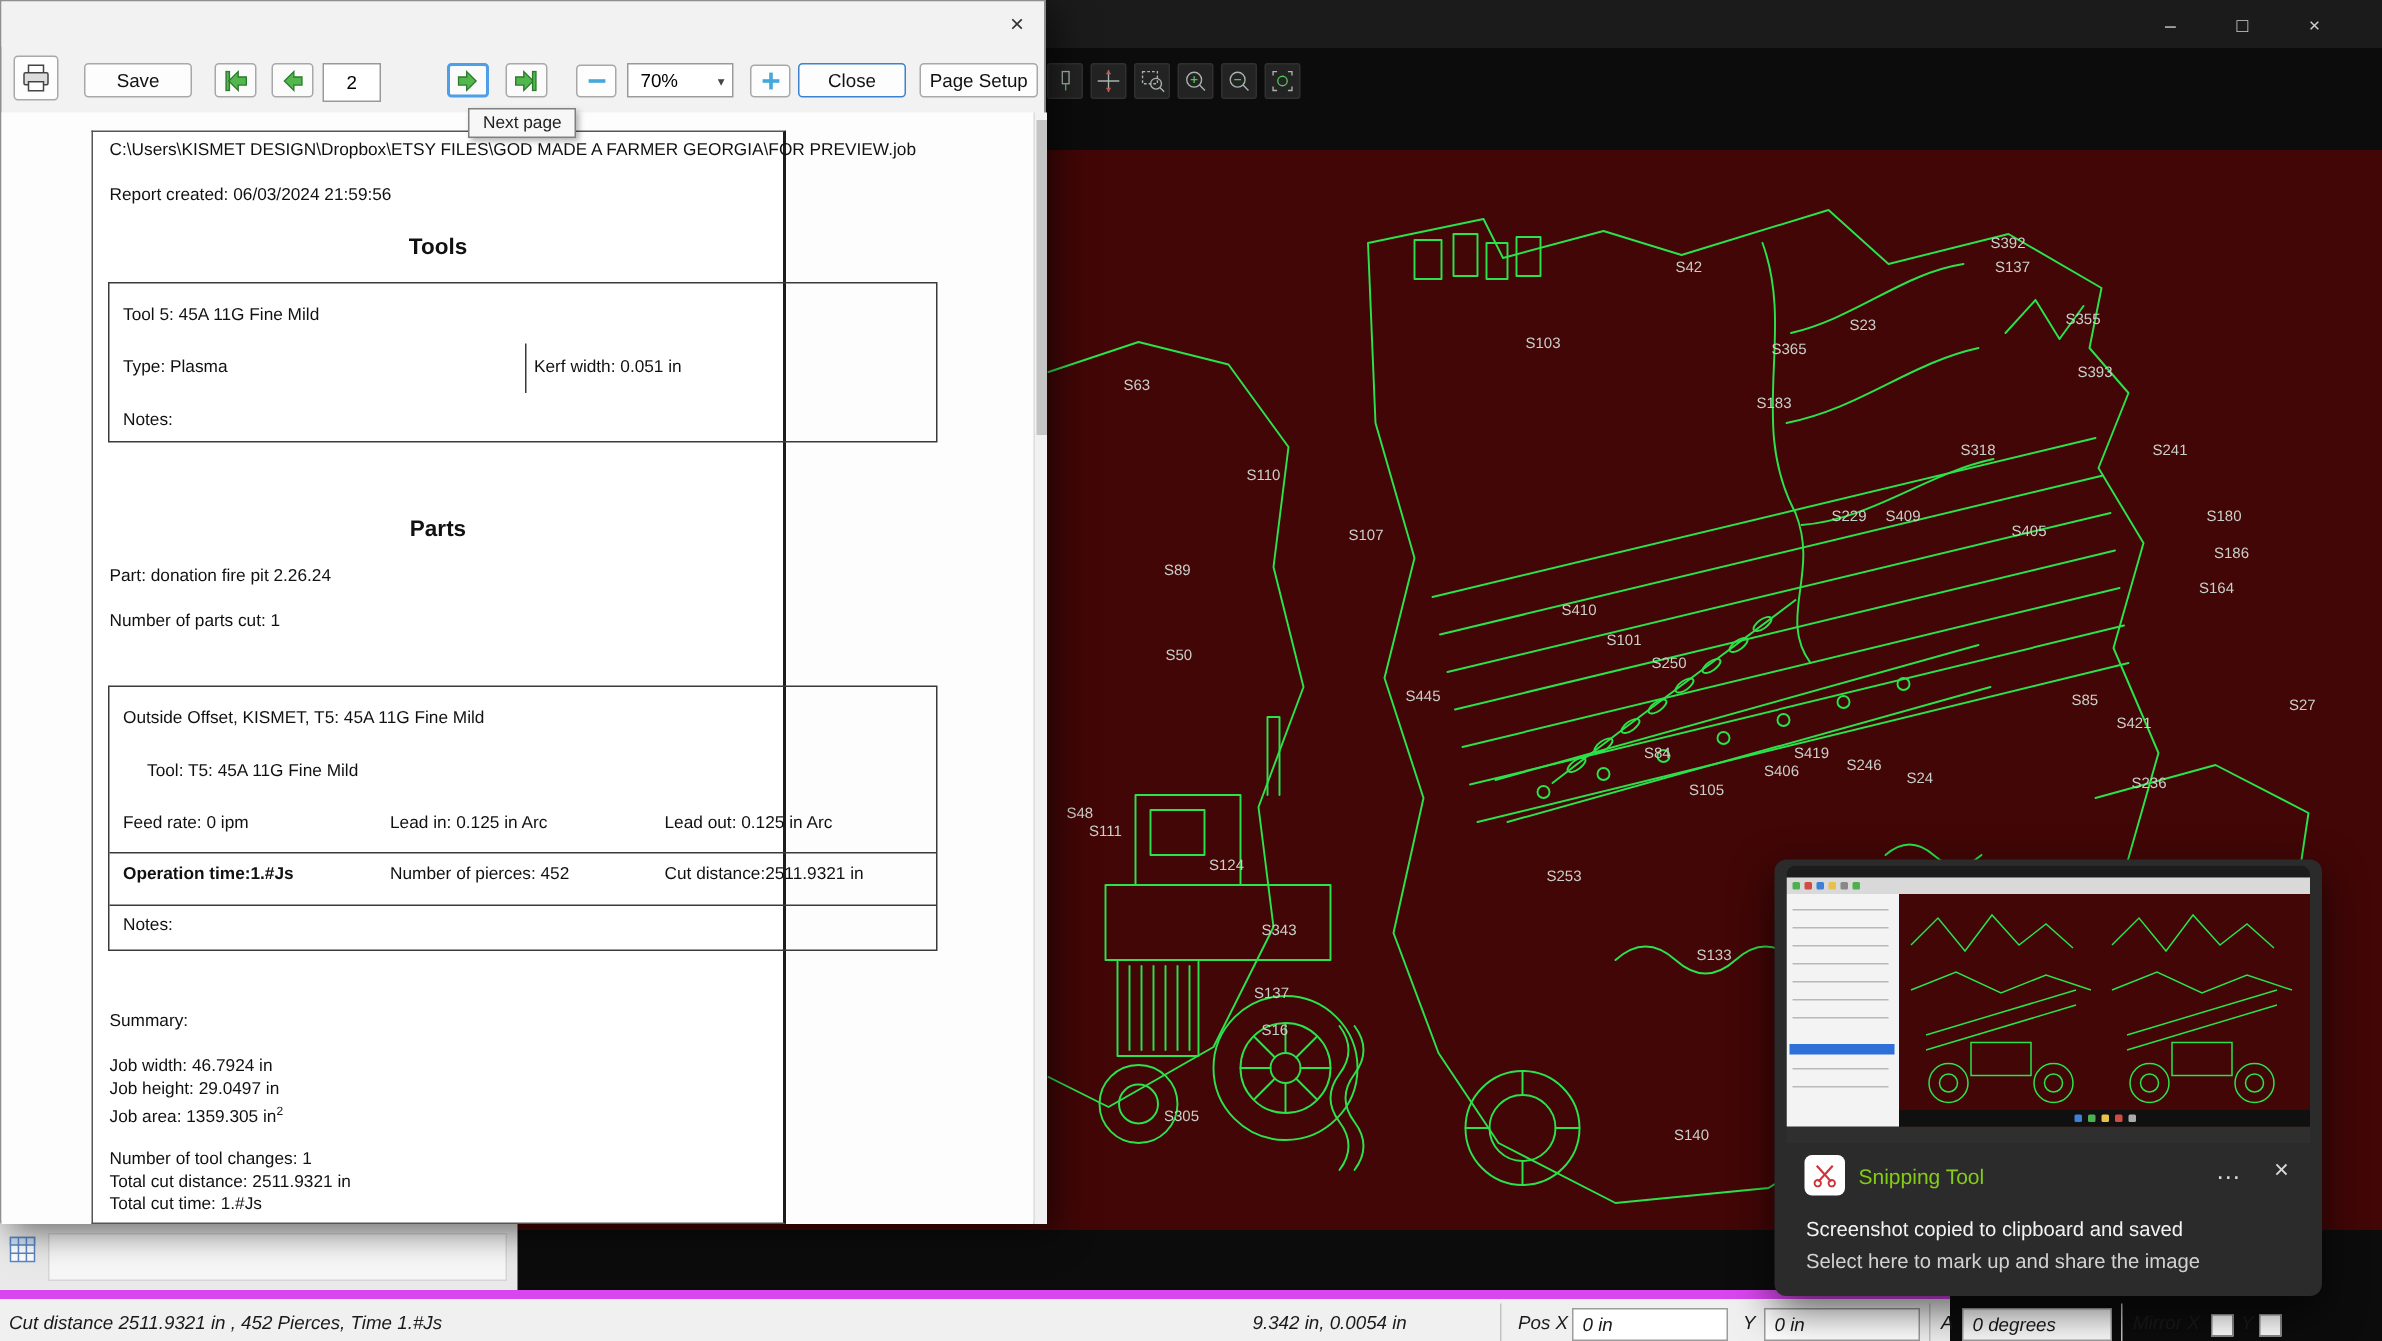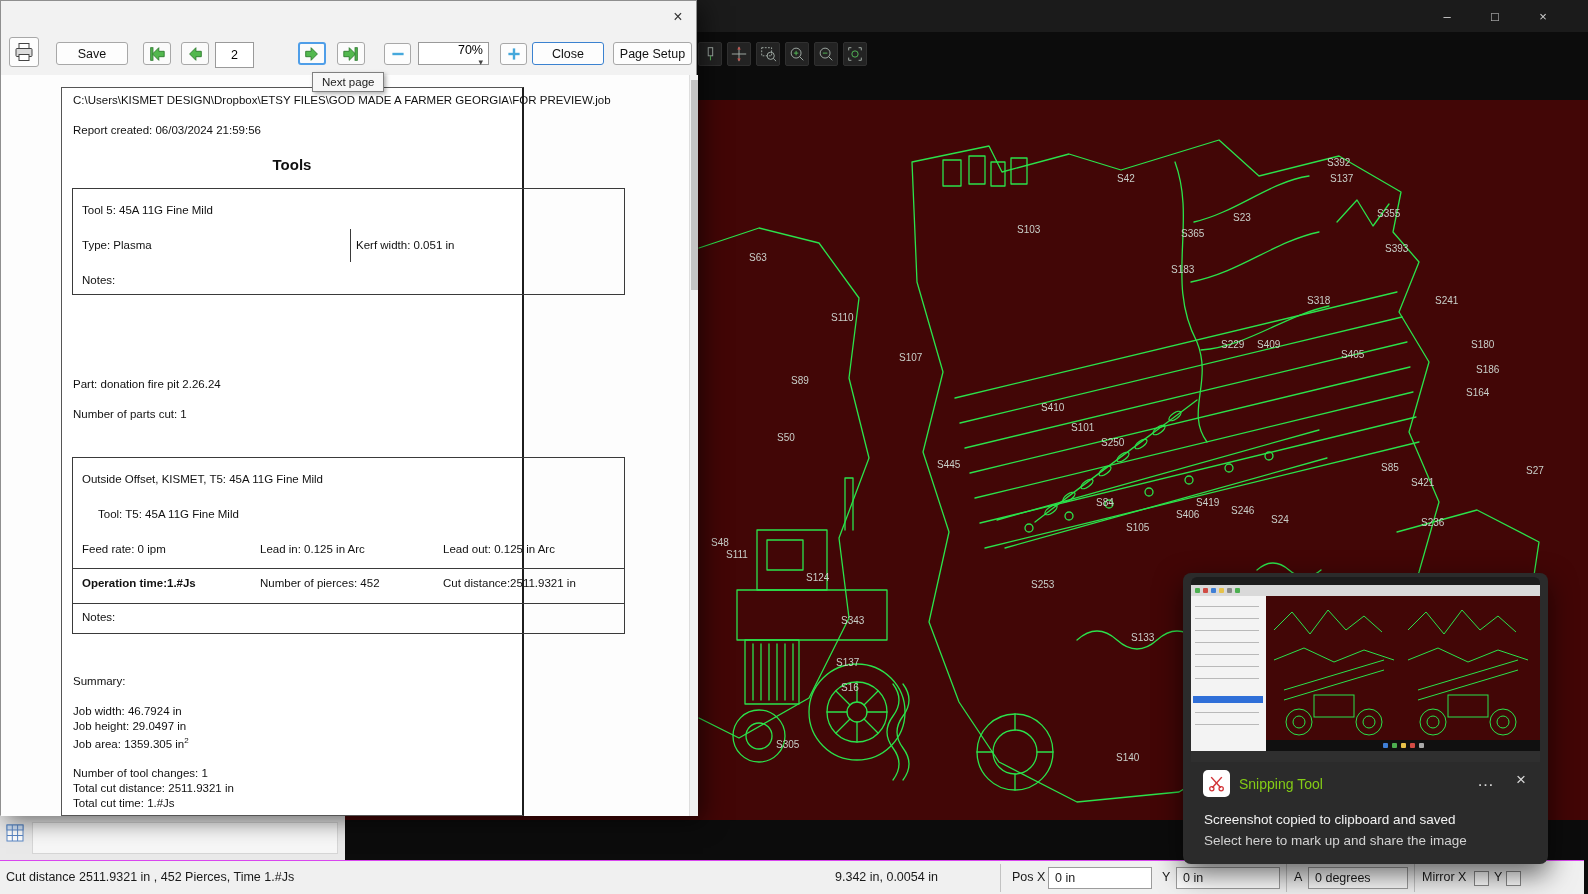--- a/index.html
+++ b/index.html
@@ -14,37 +14,37 @@
   .tool-tile{width:22px;height:22px;display:flex;align-items:center;justify-content:center;background:#232323;border:1px solid #303030;border-radius:2px;}
 
   
   .canvas-bg{left:345px;top:100px;width:1243px;height:720px;background:#420606;}
   #canvas-art{left:697px;top:100px;width:891px;height:715px;}
   #canvas-labels{left:697px;top:100px;width:891px;height:715px;pointer-events:none;}
   .cut{fill:none;stroke-width:1.3;stroke-linecap:round;stroke-linejoin:round;}
   .cut-label{position:absolute;font-size:10px;color:var(--lblcolor,#c9cfc9);white-space:nowrap;}
 
   
-  .status-bar{left:0;top:860px;width:1584px;height:34px;background:#f0f0f0;border-top:1px solid #d946ef;font-size:12.5px;color:#1a1a1a;}
+  .status-bar{left:0;top:860px;width:1300px;height:34px;background:#f0f0f0;border-top:6px solid #d946ef;font-size:12.5px;color:#1a1a1a;font-style:italic;}
   .st{position:absolute;top:9px;white-space:nowrap;}
   .sep{position:absolute;top:3px;width:1px;height:28px;background:#c2c2c2;}
   .sfield{position:absolute;top:6px;height:22px;background:#fff;border:1px solid #9c9c9c;font-size:12.5px;display:flex;align-items:center;padding-left:6px;box-sizing:border-box;}
   .cb{position:absolute;top:10px;width:13px;height:13px;background:#fff;border:1px solid #8a8a8a;}
 
   
   .bl-panel{left:0;top:815px;width:345px;height:45px;background:#e9e9e9;border-top:1px solid #cfcfcf;}
   .bl-inner{left:32px;top:6px;width:306px;height:32px;background:#f7f7f7;border:1px solid #d6d6d6;}
 
   
   .dialog{left:0;top:0;width:697px;height:815px;background:#f2f2f2;border:1px solid #8f8f8f;box-shadow:6px 6px 22px rgba(0,0,0,.55);z-index:10;}
   .dlg-close{left:660px;top:3px;width:34px;height:26px;display:flex;align-items:center;justify-content:center;font-size:16px;color:#333;}
   .btn{position:absolute;display:flex;align-items:center;justify-content:center;background:#fdfdfd;border:1px solid #a8a8a8;border-radius:3px;font-size:12.5px;color:#111;height:23px;cursor:default;box-sizing:border-box;}
   .navbtn{background:#fbfbfb;}
   .page-input{position:absolute;width:33px;height:22px;border:1px solid #9a9a9a;font-size:12.5px;text-align:center;background:#fff;font-family:"Liberation Sans",sans-serif;}
-  .zoom-select{position:absolute;width:71px;height:23px;background:#fff;border:1px solid #9a9a9a;font-size:12.5px;display:flex;align-items:flex-end;justify-content:space-between;padding:0 5px 0 8px;box-sizing:border-box;flex-direction:column;}
+  .zoom-select{position:absolute;width:71px;height:23px;background:#fff;border:1px solid #9a9a9a;font-size:12.5px;display:flex;align-items:center;justify-content:space-between;padding:0 5px 0 8px;box-sizing:border-box;}
   .dlg-content{left:0;top:74px;width:688px;height:741px;background:#fdfdfd;overflow:hidden;}
   .vscroll{left:688px;top:74px;width:9px;height:741px;background:#f1f1f1;border-left:1px solid #dedede;}
   .vthumb{left:1px;top:5px;width:7px;height:210px;background:#c4c4c4;}
 
   
   .page{left:60px;top:12px;width:463px;height:729px;background:#fff;border:1px solid #555;border-right:2px solid #1d1d1d;color:#111;}
   .doc-line{position:absolute;font-size:11.5px;white-space:nowrap;}
   .doc-bold{font-weight:normal;}
   .doc-h{position:absolute;width:100%;text-align:center;font-size:15px;font-weight:bold;}
   .doc-box{position:absolute;border:1px solid #3a3a3a;}
@@ -219,21 +219,21 @@
       <span class="cut-label" style="left: 474px; top: 164px;">S183</span>
       <span class="cut-label" style="left: 610px; top: 195px;">S318</span>
       <span class="cut-label" style="left: 738px; top: 195px;">S241</span>
       <span class="cut-label" style="left: 134px; top: 212px;">S110</span>
       <span class="cut-label" style="left: 524px; top: 239px;">S229</span>
       <span class="cut-label" style="left: 560px; top: 239px;">S409</span>
       <span class="cut-label" style="left: 644px; top: 249px;">S405</span>
       <span class="cut-label" style="left: 774px; top: 239px;">S180</span>
       <span class="cut-label" style="left: 202px; top: 252px;">S107</span>
       <span class="cut-label" style="left: 779px; top: 264px;">S186</span>
-      <span class="cut-label" style="left: 94px; top: 275px; text-align: right;">S89</span>
+      <span class="cut-label" style="left: 79px; top: 275px; text-align: right;">S89</span>
       <span class="cut-label" style="left: 344px; top: 302px;">S410</span>
       <span class="cut-label" style="left: 769px; top: 287px;">S164</span>
       <span class="cut-label" style="left: 374px; top: 322px;">S101</span>
       <span class="cut-label" style="left: 404px; top: 337px;">S250</span>
       <span class="cut-label" style="left: 80px; top: 332px;">S50</span>
       <span class="cut-label" style="left: 240px; top: 359px;">S445</span>
       <span class="cut-label" style="left: 684px; top: 362px;">S85</span>
       <span class="cut-label" style="left: 829px; top: 365px;">S27</span>
       <span class="cut-label" style="left: 714px; top: 377px;">S421</span>
       <span class="cut-label" style="left: 399px; top: 397px;">S84</span>
@@ -361,20 +361,21 @@
         <div class="doc-h" style="top:68px;">Tools</div>
 
         <div class="doc-box" style="left:10px;top:100px;width:551px;height:105px;">
           <div class="doc-line" style="left:9px;top:15px;">Tool 5: 45A 11G Fine Mild</div>
           <div class="vline" style="left:277px;top:40px;height:33px;"></div>
           <div class="doc-line" style="left:9px;top:50px;">Type: Plasma</div>
           <div class="doc-line" style="left:283px;top:50px;">Kerf width: 0.051 in</div>
           <div class="doc-line" style="left:9px;top:85px;">Notes:</div>
         </div>
 
+        <div class="doc-h" style="top:256px;">Parts</div>
         <div class="doc-line" style="left:11px;top:290px;">Part: donation fire pit 2.26.24</div>
         <div class="doc-line" style="left:11px;top:320px;">Number of parts cut: 1</div>
 
         <div class="doc-box" style="left:10px;top:369px;width:551px;height:175px;">
           <div class="doc-line" style="left:9px;top:15px;">Outside Offset, KISMET, T5: 45A 11G Fine Mild</div>
           <div class="doc-line" style="left:9px;top:50px;margin-left:16px;">Tool: T5: 45A 11G Fine Mild</div>
           <div class="doc-line" style="left:9px;top:85px;">Feed rate: 0 ipm</div>
           <div class="doc-line" style="left:187px;top:85px;">Lead in: 0.125 in Arc</div>
           <div class="doc-line" style="left:370px;top:85px;">Lead out: 0.125 in Arc</div>
           <div class="hline" style="top:110px;"></div>

